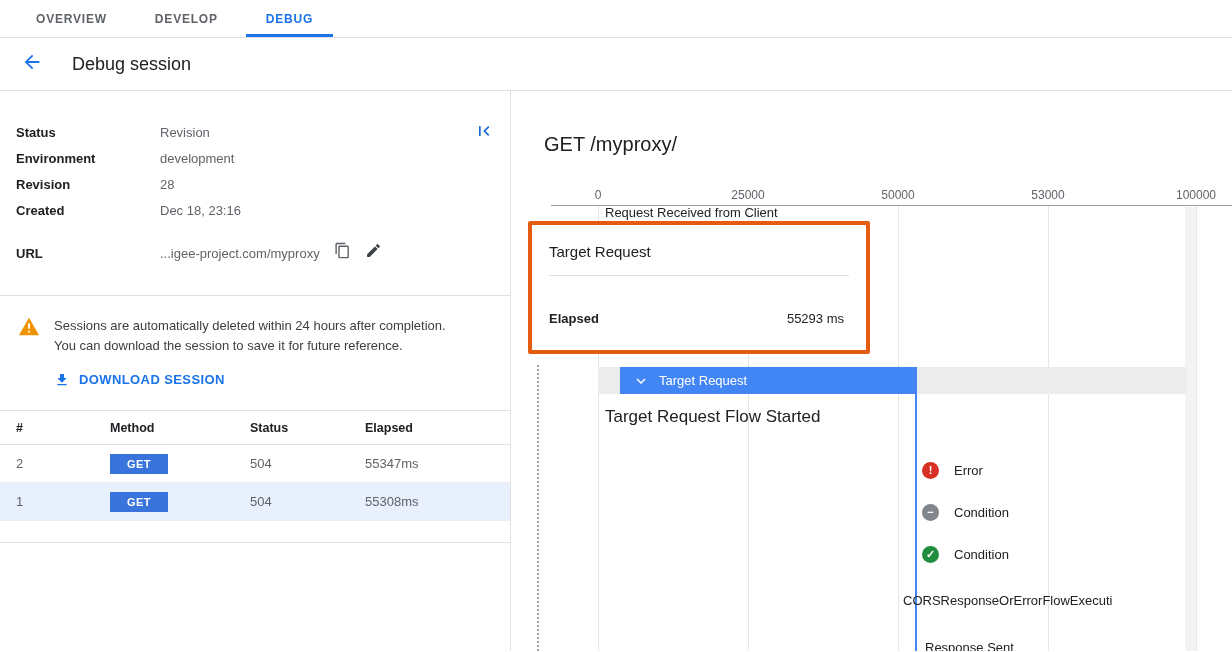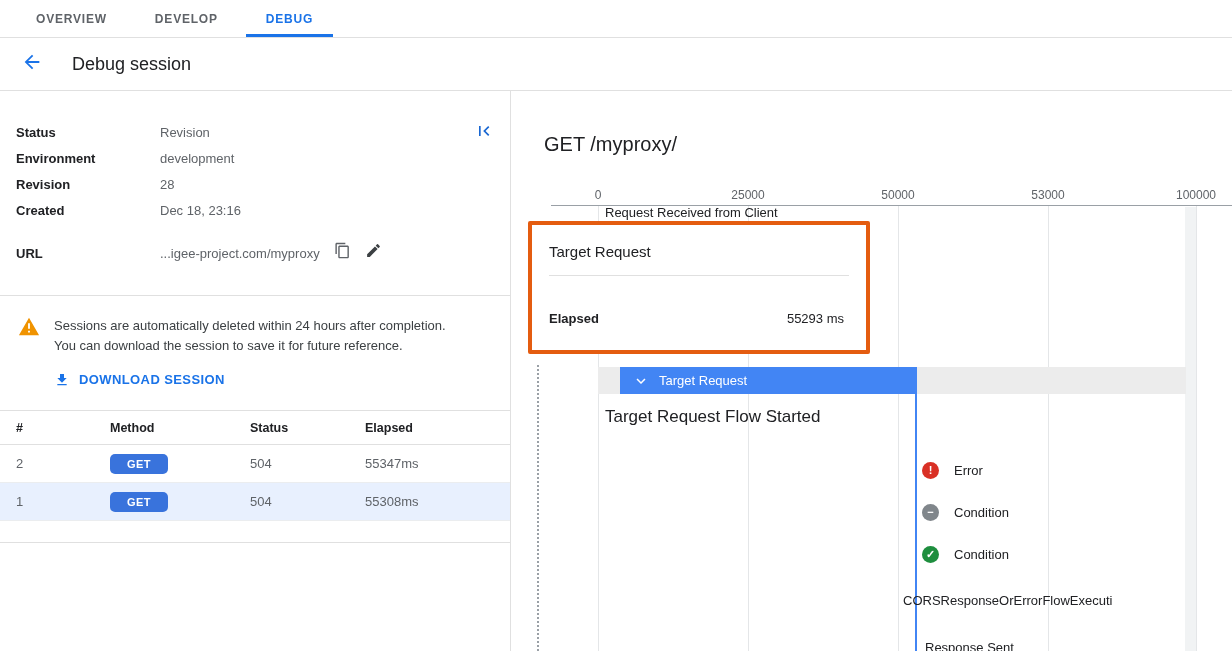--- a/index.html
+++ b/index.html
@@ -50,21 +50,21 @@
   .notice-body{display:flex;gap:14px;}
   .notice-text{font-size:13px;line-height:20px;color:#3c4043;max-width:412px;}
   .download{display:inline-flex;align-items:flex-start;gap:9px;margin:16px 6px 0 36px;
     color:var(--accent-blue);font-size:13px;font-weight:bold;letter-spacing:.4px;cursor:pointer;}
   
   .tx-header,.tx-row{display:grid;grid-template-columns:94px 140px 115px 1fr;
     padding:0 16px;align-items:center;}
   .tx-header{height:34px;font-size:12.5px;font-weight:bold;color:var(--text-dark);border-bottom:1px solid var(--divider);}
   .tx-row{height:38px;font-size:13px;color:var(--text-gray);border-bottom:1px solid #ebedef;cursor:pointer;}
   .tx-row.selected{background:var(--selected-row);}
-  .method-badge{display:inline-block;width:58px;text-align:center;padding:4px 0;border-radius:5px;
+  .method-badge{display:inline-block;width:58px;text-align:center;padding:4px 0;border-radius:0;
     background:var(--badge-blue);color:#fff;font-size:11px;font-weight:bold;letter-spacing:.5px;}
   .table-footer{height:22px;border-bottom:1px solid var(--divider);}
   
   .trace-title{position:absolute;left:33px;top:42px;font-size:20px;color:var(--text-dark);}
   .axis-label{position:absolute;top:97px;font-size:12px;color:var(--text-gray);transform:translateX(-50%);}
   .axis-line{position:absolute;left:40px;right:0;top:114px;border-top:1px solid #9aa0a6;}
   .gridline{position:absolute;top:115px;bottom:0;width:1px;background:#e4e6e8;}
   .scroll-strip{position:absolute;left:674px;width:11px;top:116px;bottom:0;background:#f1f3f4;}
   .clipped-label{position:absolute;left:94px;top:114px;font-size:13px;color:var(--text-dark);white-space:nowrap;}
   .callout{position:absolute;left:17px;top:130px;width:342px;height:133px;background:#fff;

